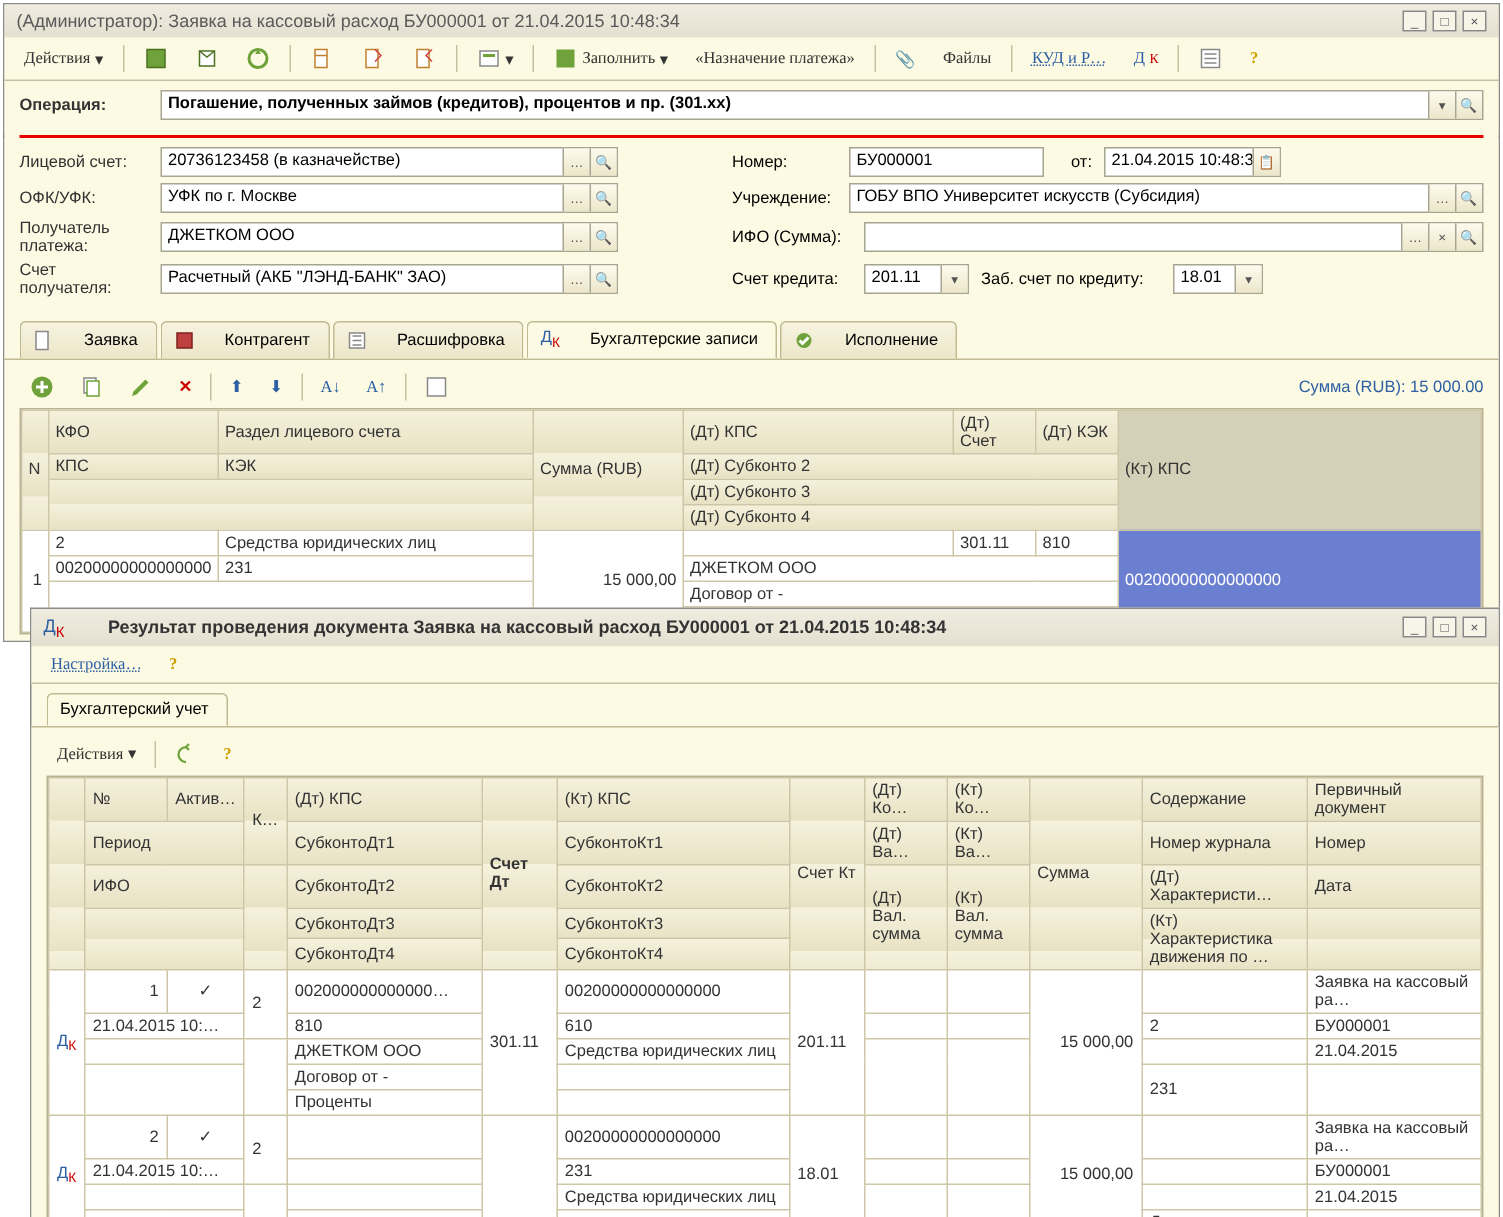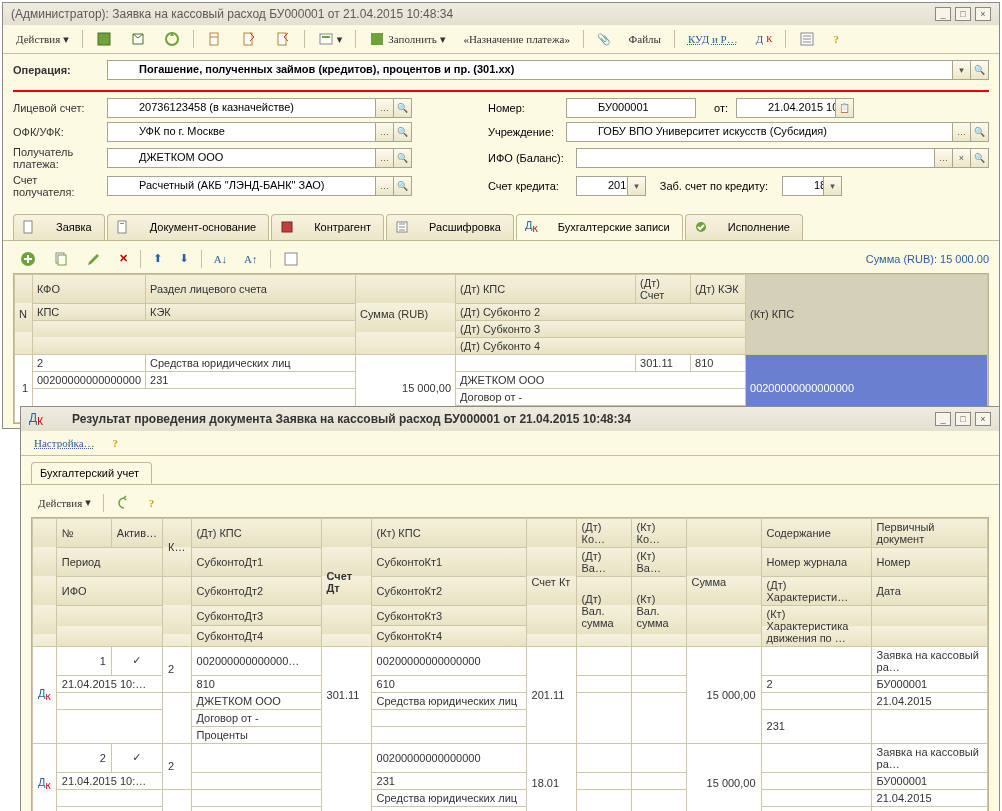--- a/index.html
+++ b/index.html
@@ -12,21 +12,21 @@
 .tbtn { padding: 2px 6px; border: 1px solid transparent; cursor: pointer; border-radius: 2px; display: inline-flex; align-items: center; gap: 3px; color: #333; font-family: Liberation Serif, serif; }
 .ticon { width: 16px; height: 16px; display: inline-block; }
 .sep { width: 1px; height: 18px; background: #c7c0a0; margin: 0 2px; }
 .link { color: #2d5fa4; text-decoration: underline dotted; cursor: pointer; }
 .form-area { padding: 6px 10px; background: #fcfae2; }
 .form-row { display: flex; align-items: center; gap: 8px; margin-bottom: 4px; }
 .form-label { width: 86px; color: #333; }
 .form-label.bold { font-weight: bold; }
 .field { display: flex; align-items: stretch; border: 1px solid #a7a48f; background: #fff; height: 20px; }
 .field.grow { flex: 1; }
-.field input, .field .val { border: none; padding: 2px 4px; font-size: 11px; font-family: inherit; flex: 1; outline: none; margin-left: 27px; }
+.field input, .field .val { border: none; padding: 2px 4px; font-size: 11px; font-family: inherit; flex: 1; outline: none; }
 .field .val { white-space: nowrap; overflow: hidden; }
 .fbtn { width: 18px; border-left: 1px solid #a7a48f; background: linear-gradient(#fdfbee,#ece6c9); cursor: pointer; font-size: 9px; text-align: center; line-height: 18px; color: #555; }
 .redstrip { height: 2px; background: #e60000; margin: 0 10px; }
 .tabs { display: flex; gap: 2px; padding: 6px 10px 0; background: #fcfae2; }
 .tab { padding: 4px 12px 4px 8px; background: linear-gradient(#f7f3e0,#ece6c9); border: 1px solid #c0b890; border-bottom: none; border-radius: 4px 4px 0 0; cursor: pointer; display: flex; align-items: center; gap: 20px; font-size: 11px; }
 .tab.active { background: #fcfae2; border-bottom: 1px solid #fcfae2; position: relative; z-index: 2; }
 .tabicon { width: 14px; height: 14px; }
 .subpane { border-top: 1px solid #c0b890; background: #fcfae2; padding: 4px 10px; }
 .subtool { display: flex; align-items: center; gap: 3px; padding: 3px 0; }
 .sumright { margin-left: auto; color: #2d5fa4; }
@@ -177,21 +177,21 @@
     </div>
 
     <div class="form-row">
       <div class="form-label" style="line-height:1.1;">Получатель платежа:</div>
       <div class="field" style="width:305px;">
         <div class="val">ДЖЕТКОМ ООО</div>
         <div class="fbtn">…</div>
         <div class="fbtn">🔍</div>
       </div>
       <div style="width:60px;"></div>
-      <div style="width:80px;">ИФО (Баланс):</div>
+      <div style="width:80px;">ИФО (Сумма):</div>
       <div class="field grow">
         <div class="val"></div>
         <div class="fbtn">…</div>
         <div class="fbtn">×</div>
         <div class="fbtn">🔍</div>
       </div>
     </div>
 
     <div class="form-row">
       <div class="form-label" style="line-height:1.1;">Счет получателя:</div>
@@ -199,41 +199,34 @@
         <div class="val">Расчетный (АКБ "ЛЭНД-БАНК" ЗАО)</div>
         <div class="fbtn">…</div>
         <div class="fbtn">🔍</div>
       </div>
       <div style="width:60px;"></div>
       <div style="width:80px;">Счет кредита:</div>
       <div class="field" style="width:70px;">
         <div class="val">201.11</div>
         <div class="fbtn">▾</div>
       </div>
-      <div style="width:120px;text-align:center;">Заб. счет по кредиту:</div>
+      <div style="width:120px;text-align:left;">Заб. счет по кредиту:</div>
       <div class="field" style="width:60px;">
         <div class="val">18.01</div>
         <div class="fbtn">▾</div>
       </div>
     </div>
   </div>
 
   <div class="tabs">
     <div class="tab">
         <svg class="tabicon" viewBox="0 0 14 14">
           <rect x="2" y="1" width="8" height="12" fill="#fff" stroke="#888"></rect>
         </svg>
         <span>Заявка</span>
-      </div>
-    <div class="tab">
-        <svg class="tabicon" viewBox="0 0 14 14">
-          <rect x="2" y="1" width="8" height="12" fill="#fff" stroke="#888"></rect>
-          <rect x="4" y="3" width="4" height="1" fill="#888"></rect>
-        </svg>
-        <span>Документ-основание</span>
       </div>
     <div class="tab">
         <svg class="tabicon" viewBox="0 0 14 14">
           <rect x="2" y="2" width="10" height="10" fill="#c04040" stroke="#802020"></rect>
         </svg>
         <span>Контрагент</span>
       </div>
     <div class="tab">
         <svg class="tabicon" viewBox="0 0 14 14">
           <rect x="2" y="2" width="10" height="10" fill="#fff" stroke="#888"></rect>

